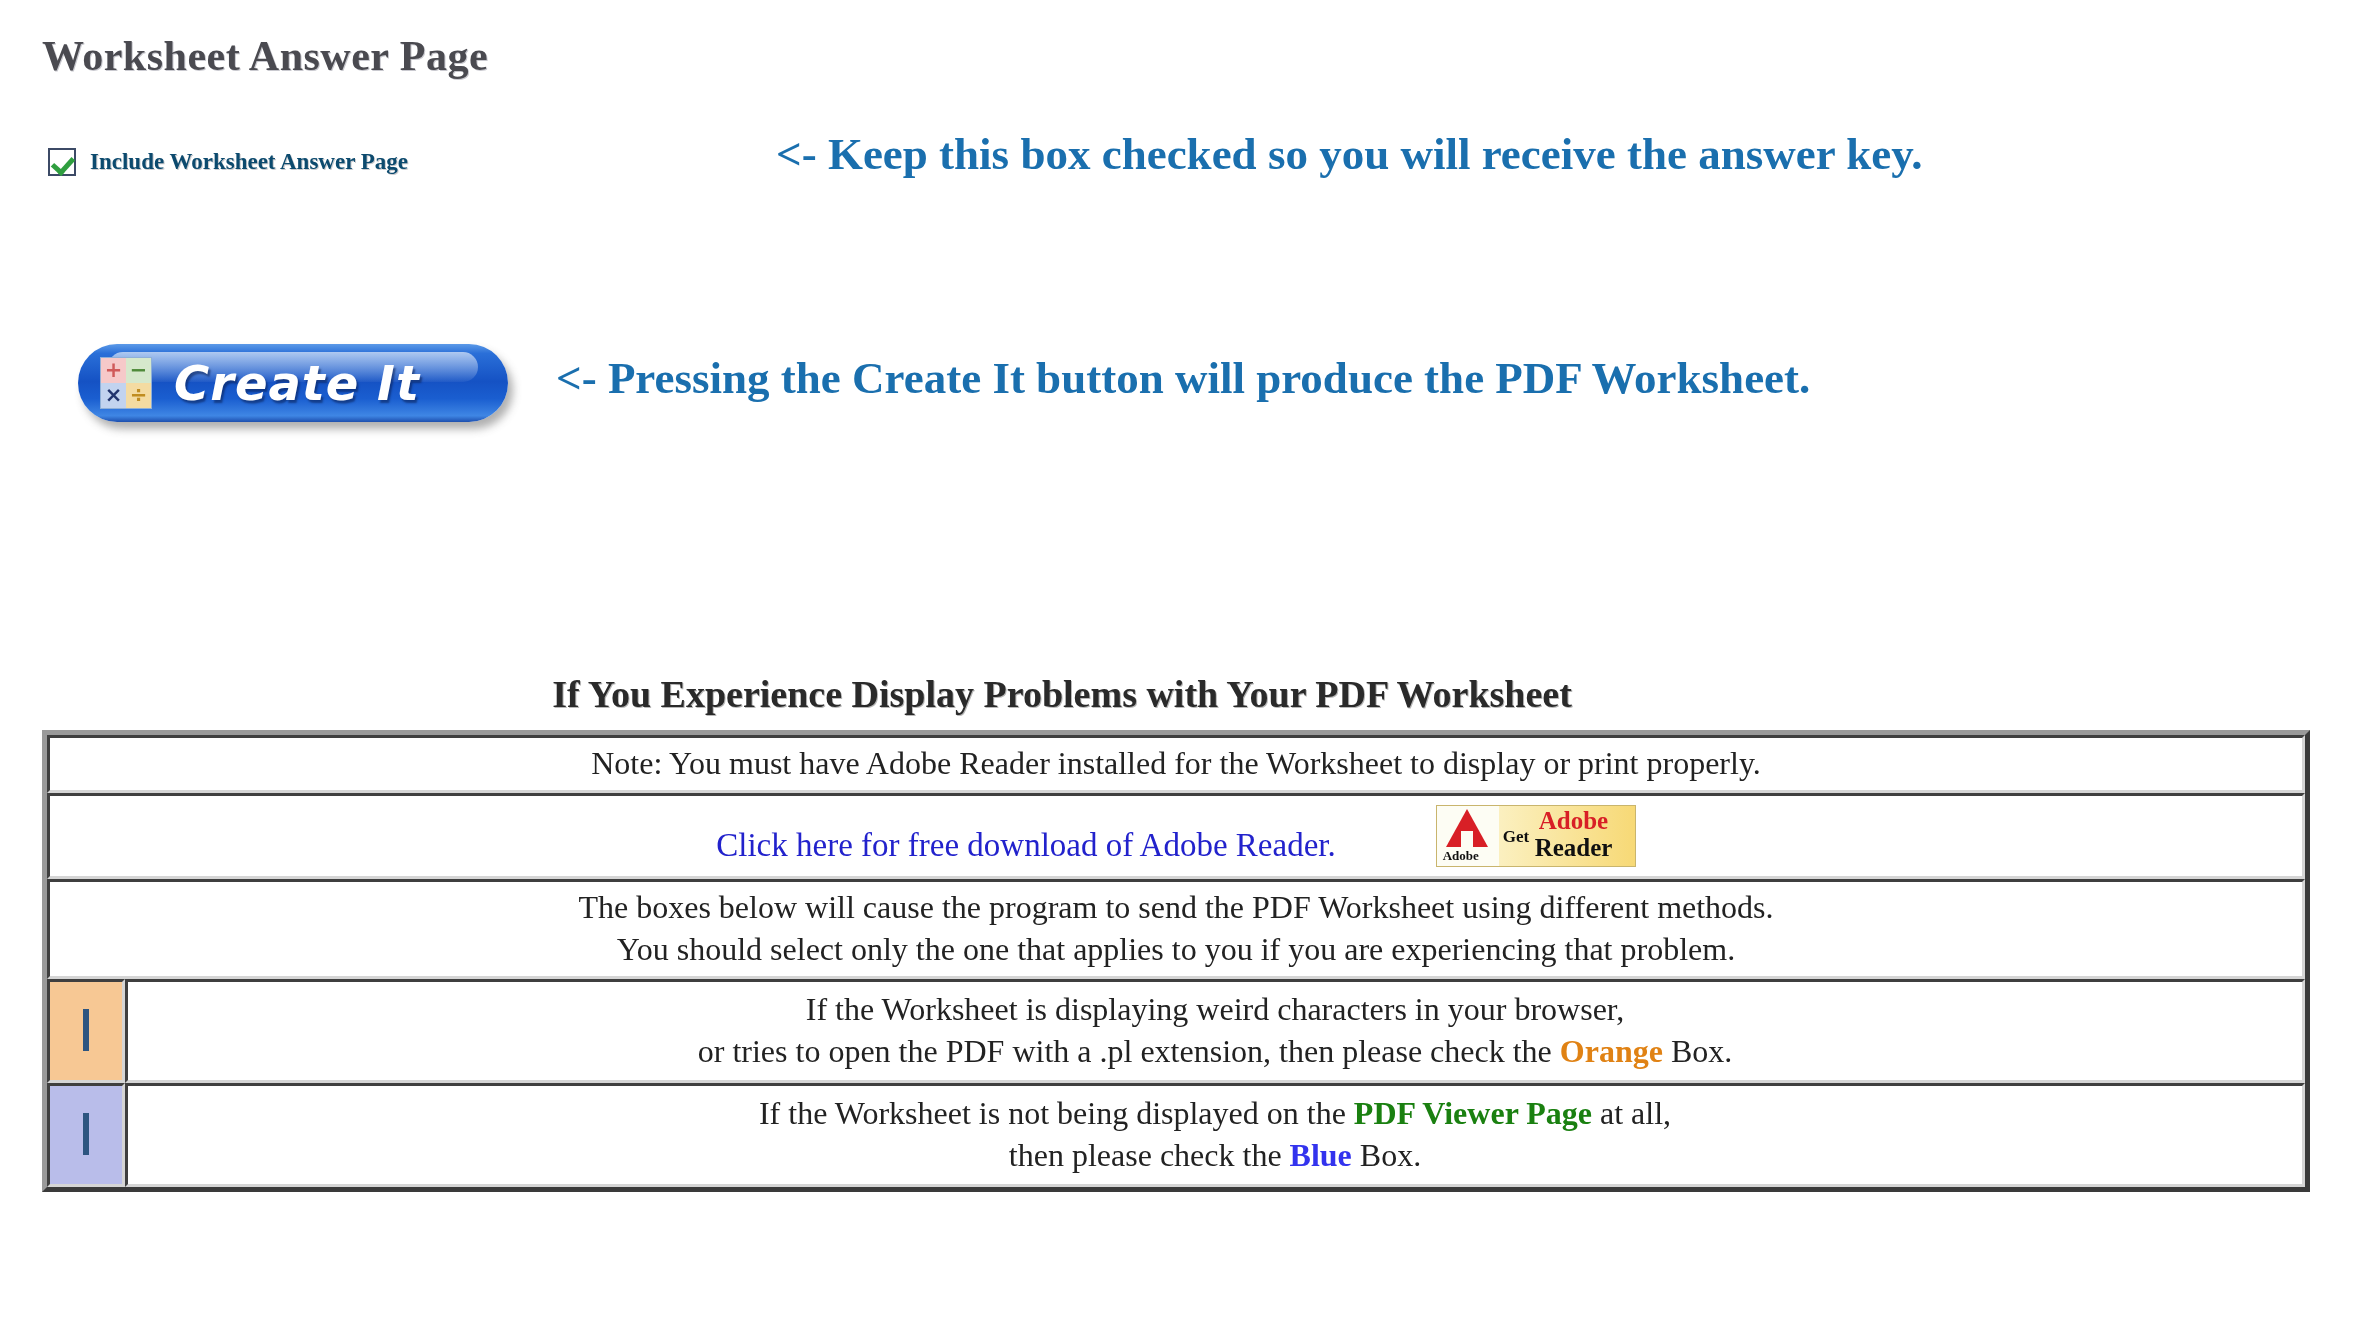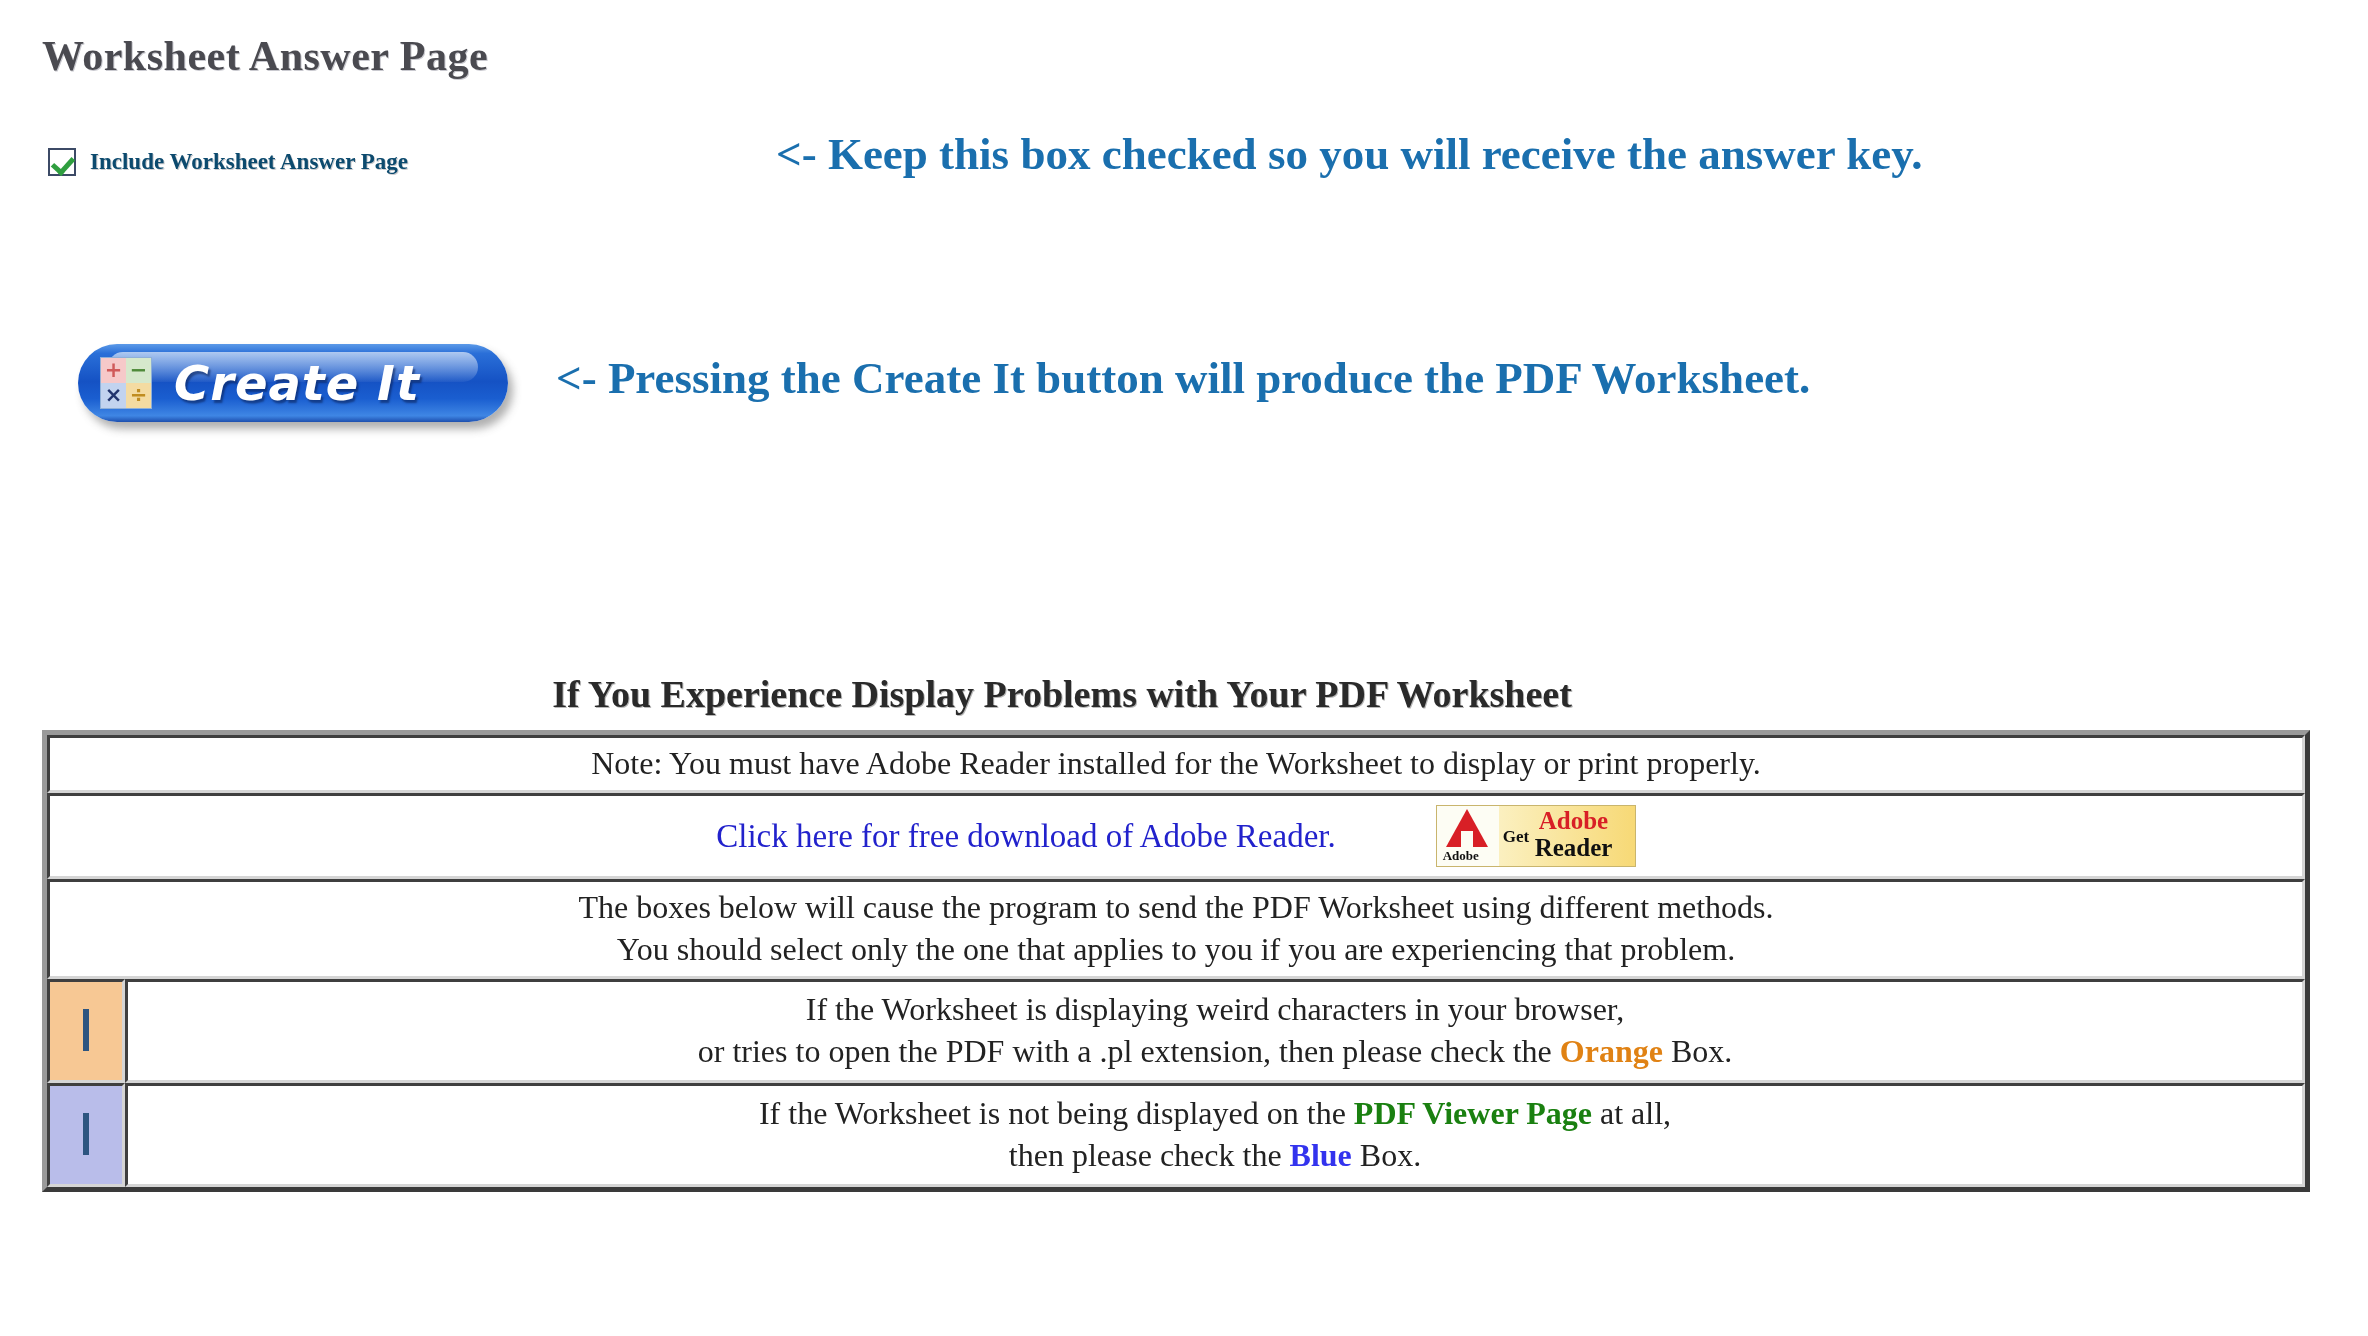--- a/index.html
+++ b/index.html
@@ -207,21 +207,21 @@
   }
 
   .adobe-link {
     color: #2222cc;
     text-decoration: none;
     font-size: 33px;
     white-space: nowrap;
   }
   .link-cell-inner {
     display: flex;
-    align-items: center;
+    align-items: flex-end;
     justify-content: center;
     gap: 100px;
   }
 
   
   .adobe-badge {
     display: inline-flex;
     width: 200px;
     height: 62px;
     border: 1px solid #c9b56d;

